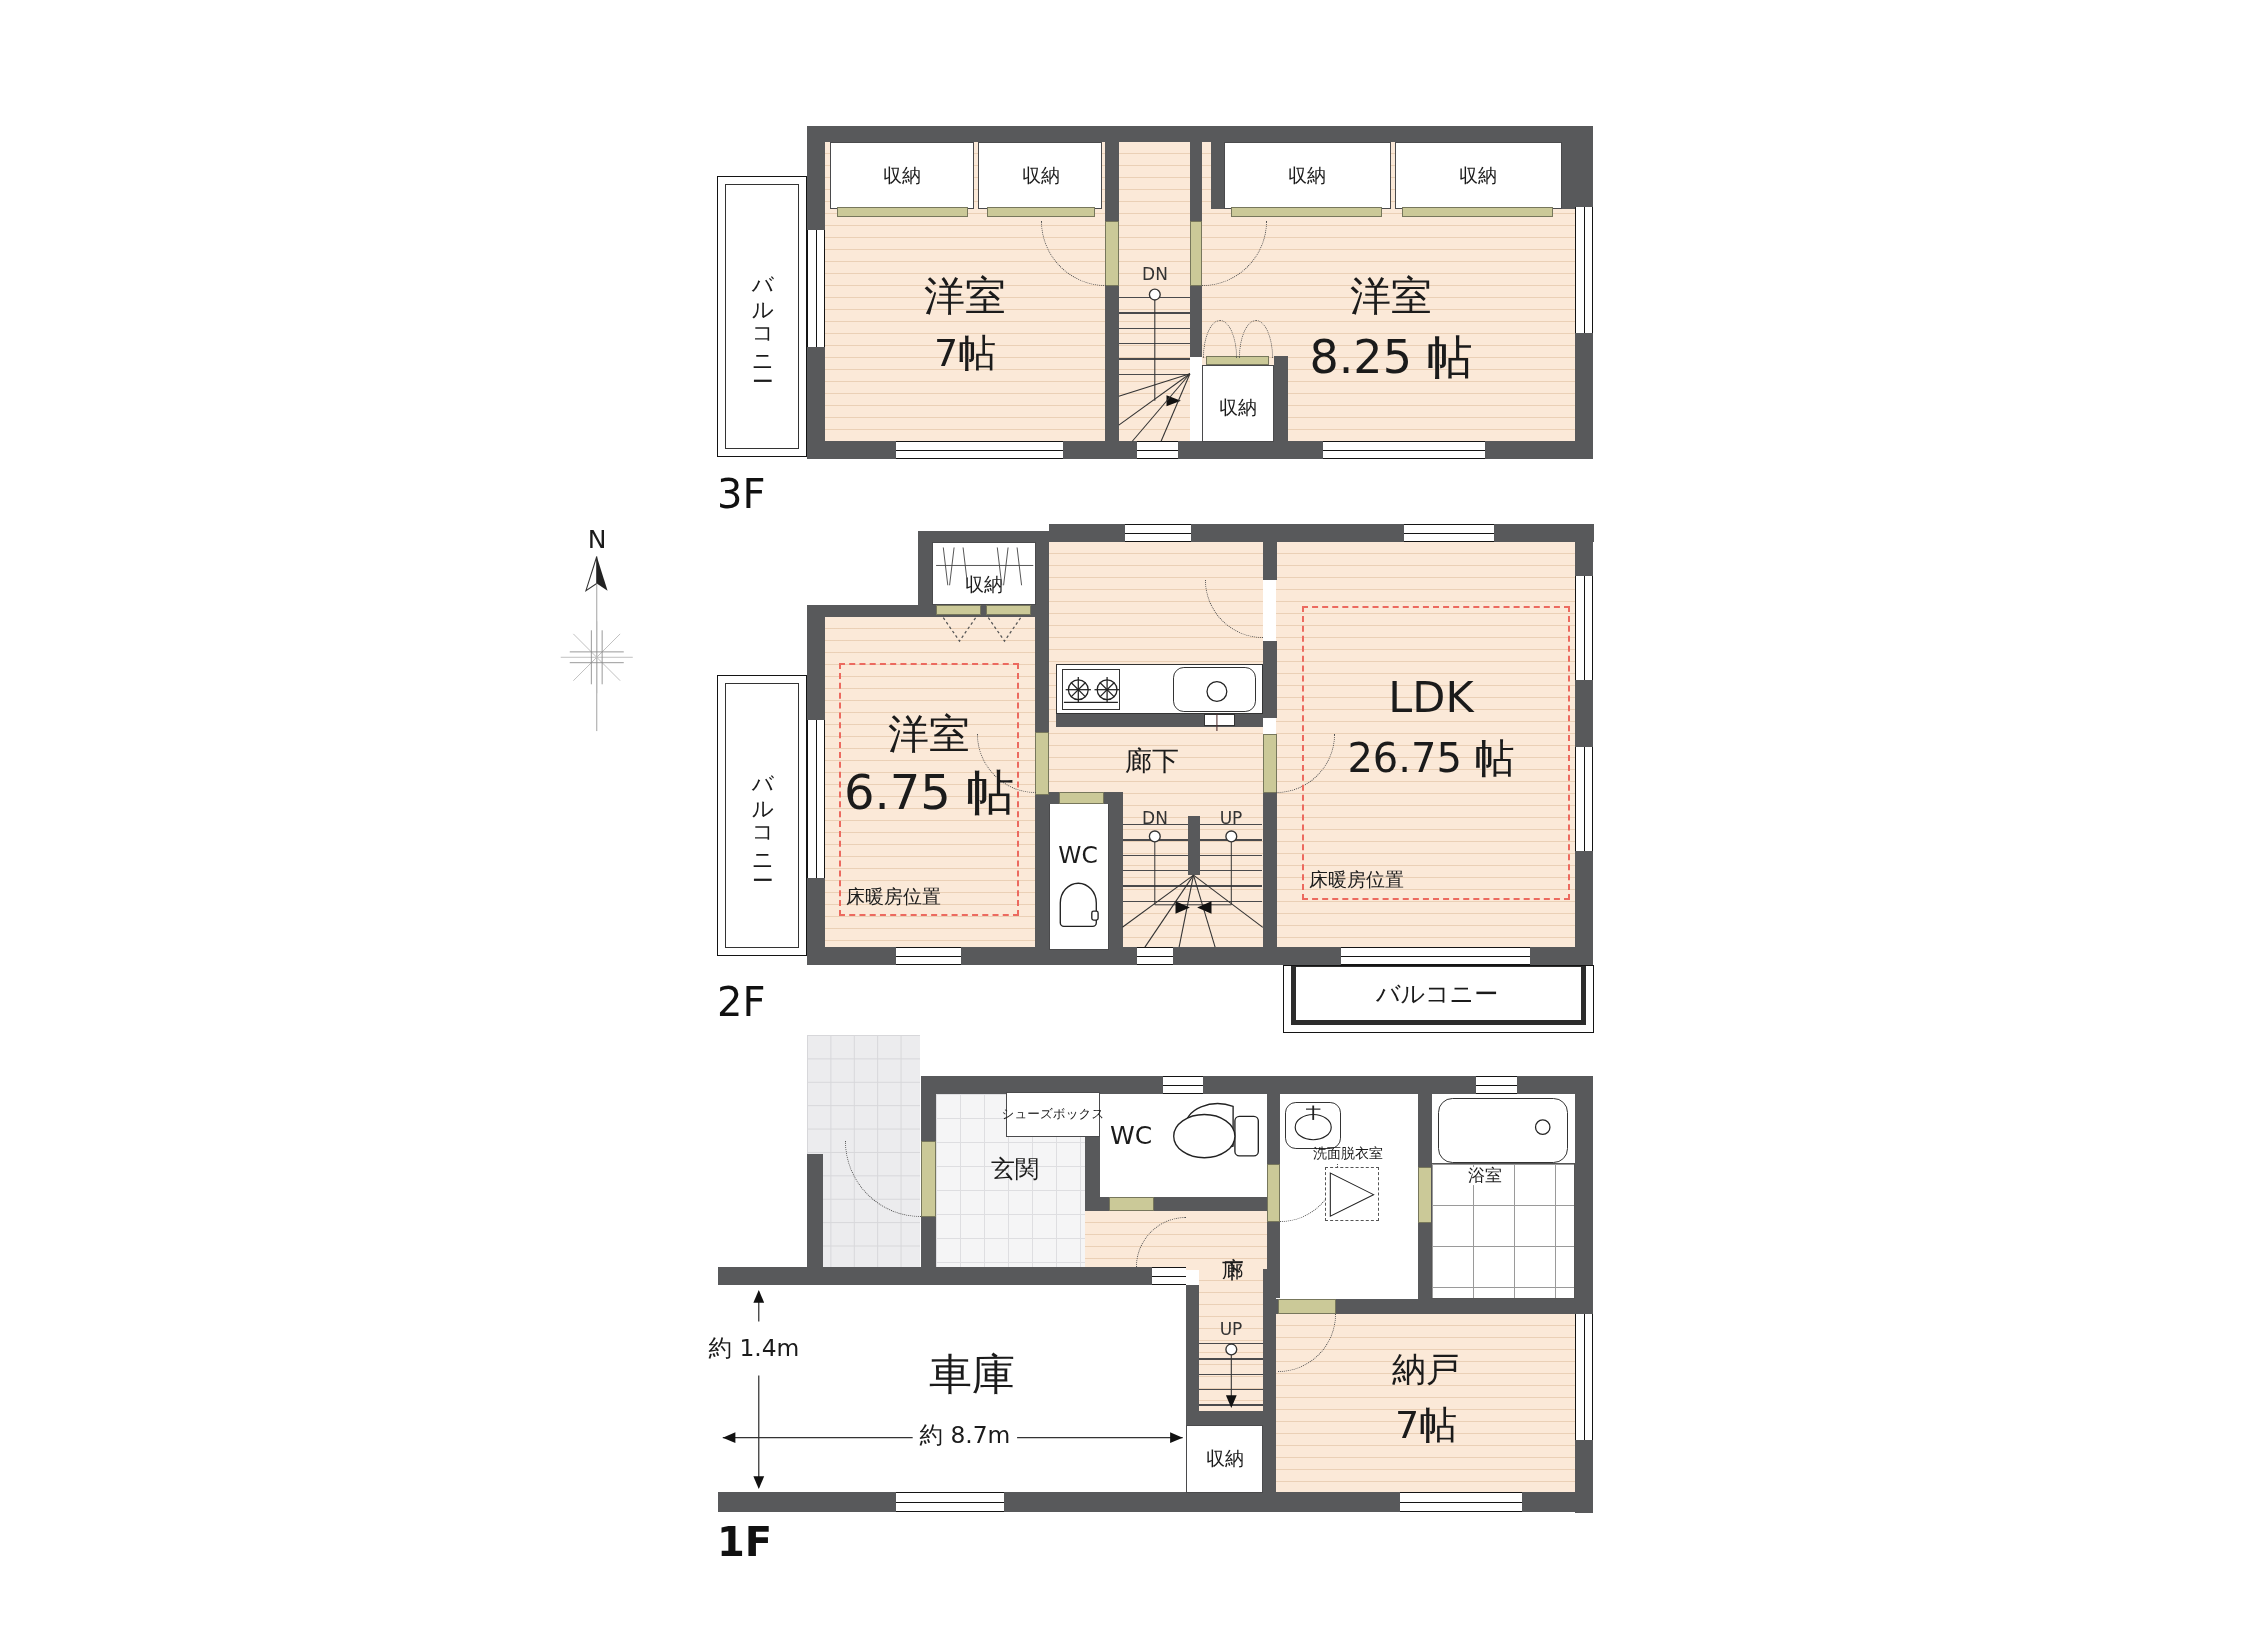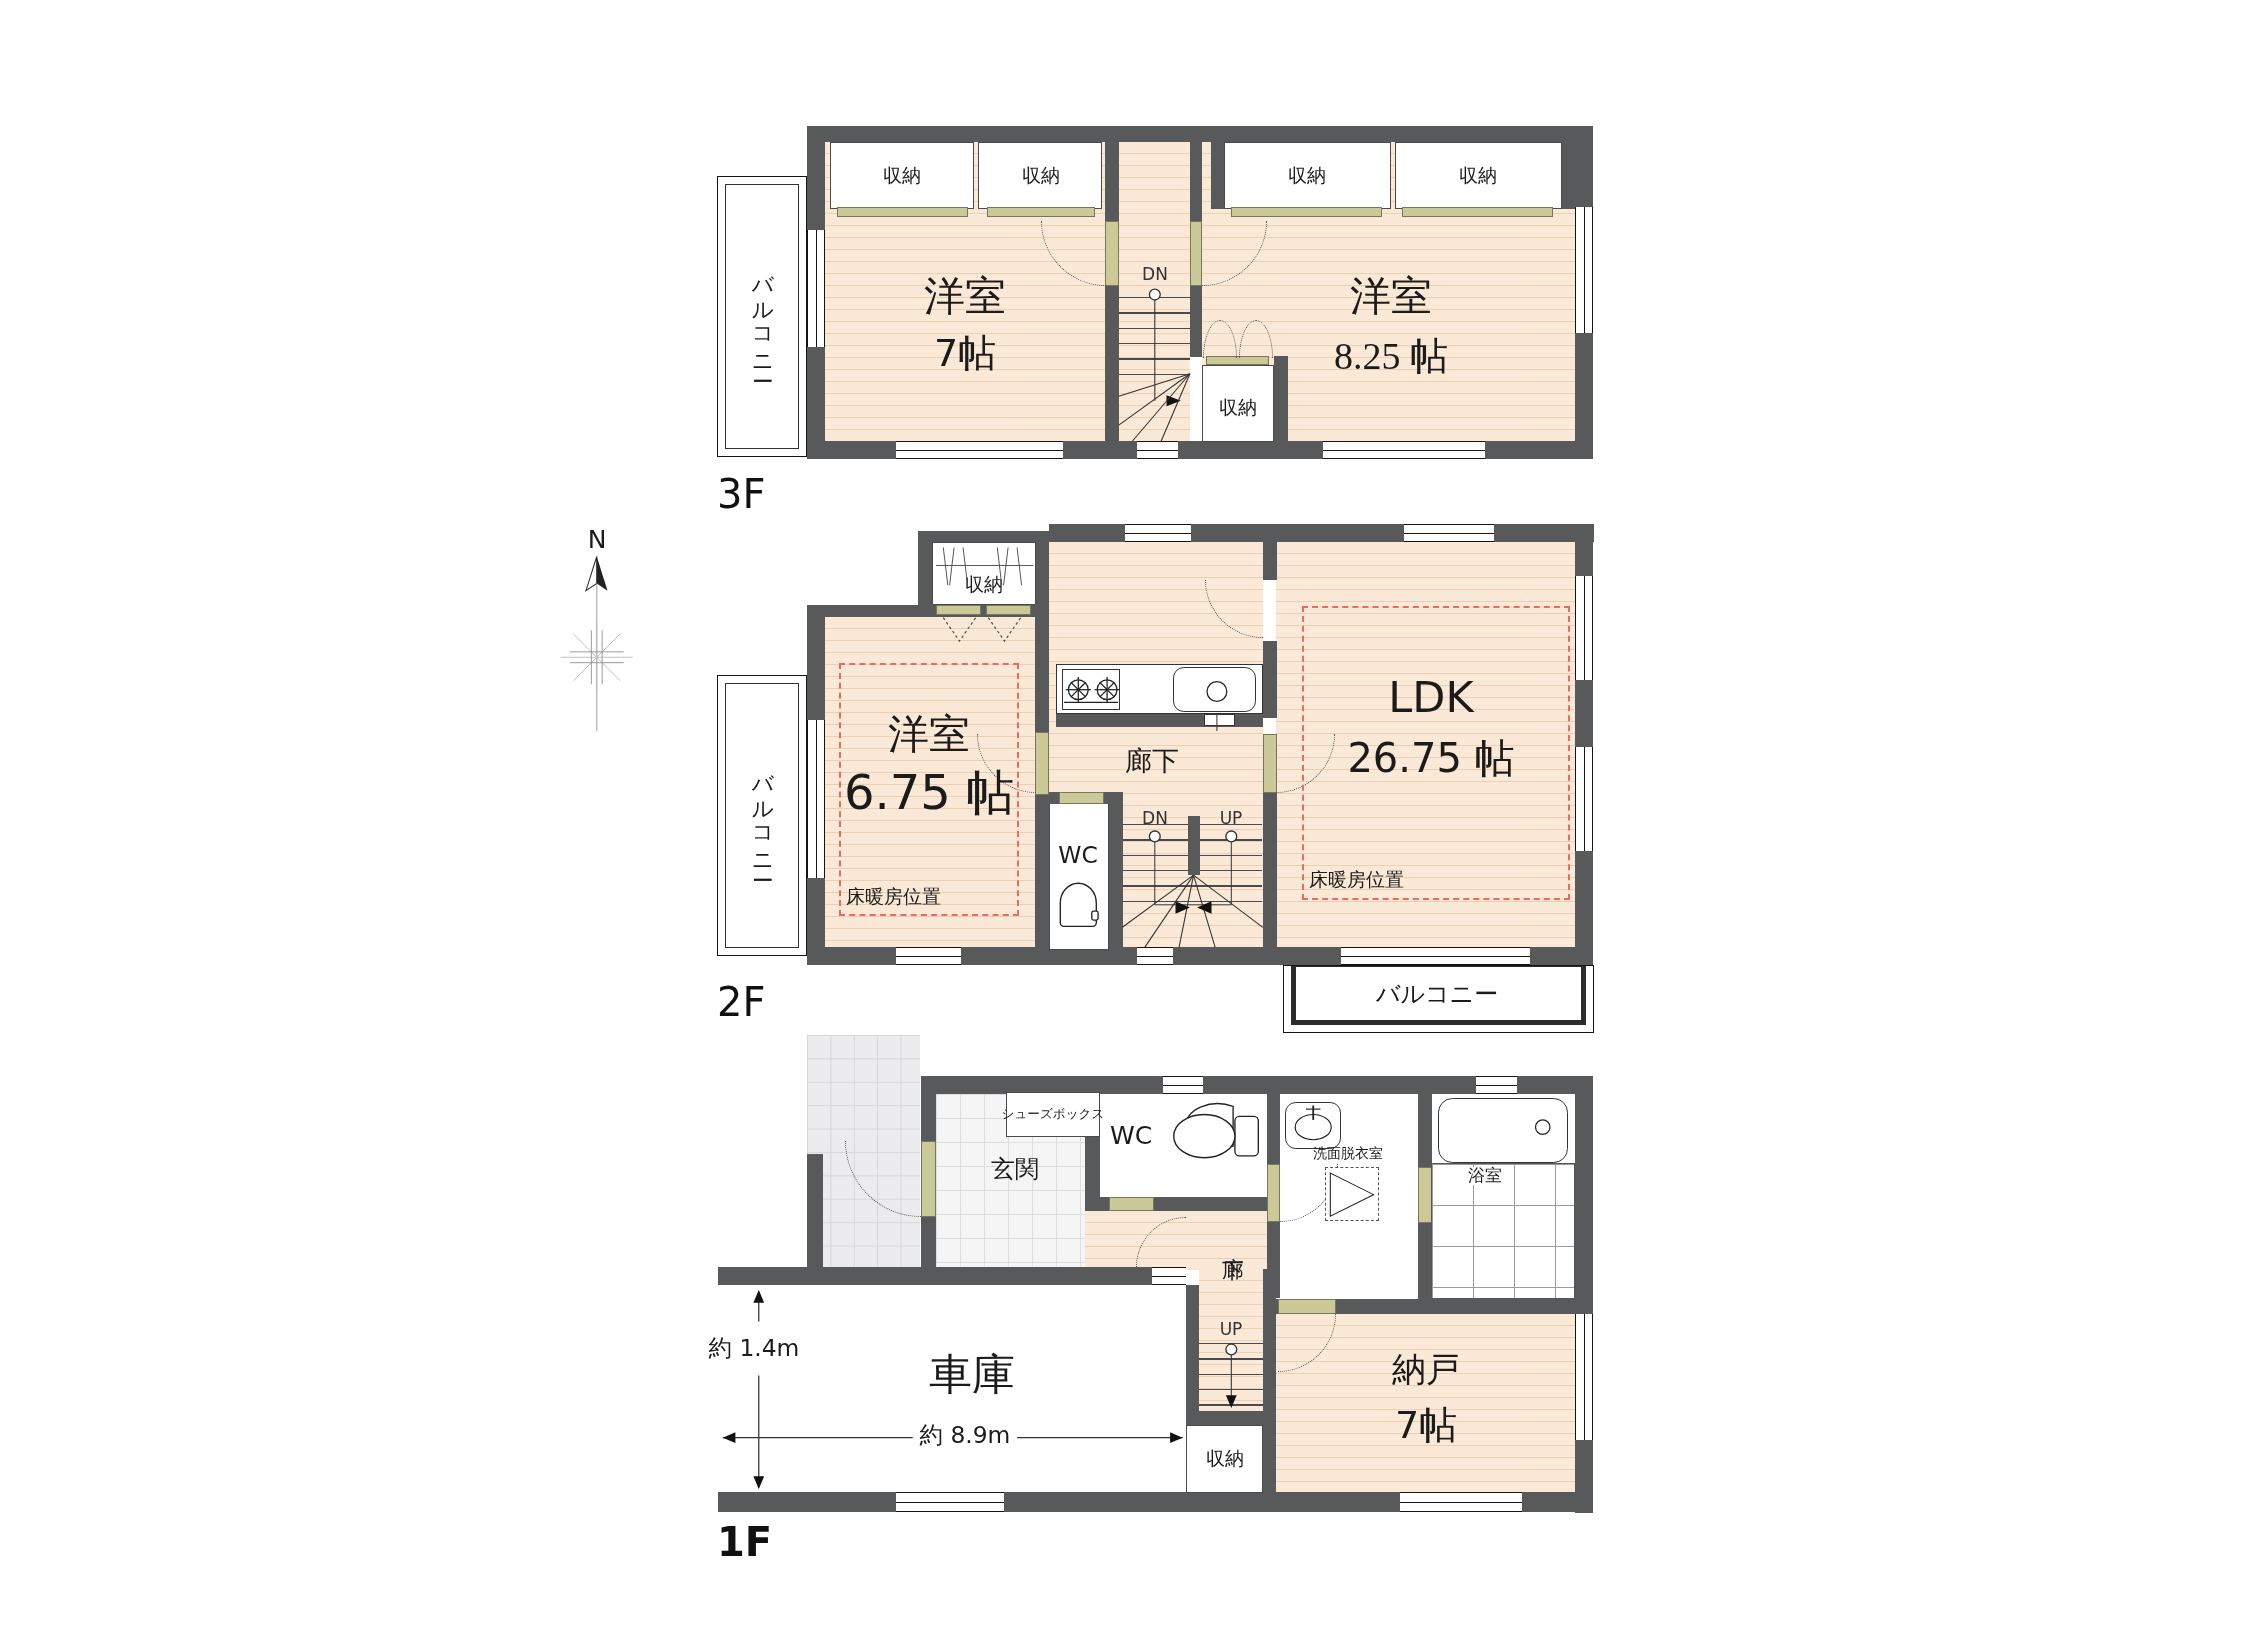--- a/index.html
+++ b/index.html
@@ -91,21 +91,21 @@
   <div class="winh" style="left:1137px;top:441px;width:41px;height:18px;"></div>
 
   <div class="abs balc" style="left:717px;top:176px;width:90px;height:281px;">
     <div class="abs balc-in" style="left:7.2px;top:7.2px;right:7.2px;bottom:7.2px;"></div>
   </div>
   <div class="lbl vtext" style="left:762px;top:316px;font-size:21.6px;">バルコニー</div>
 
   <div class="lbl" style="left:965px;top:297px;font-size:41px;">洋室</div>
   <div class="lbl" style="left:965px;top:354px;font-size:38px;">7帖</div>
   <div class="lbl" style="left:1391px;top:297px;font-size:41px;">洋室</div>
-  <div class="lbl" style="left:1391px;top:357px;font-size:38px;font-family:Liberation Serif, serif;">8.25 帖</div>
+  <div class="lbl" style="left:1391px;top:357px;font-size:46px;">8.25 帖</div>
   <div class="lbl" style="left:902px;top:176px;font-size:19px;">収納</div>
   <div class="lbl" style="left:1041px;top:176px;font-size:19px;">収納</div>
   <div class="lbl" style="left:1307px;top:176px;font-size:19px;">収納</div>
   <div class="lbl" style="left:1478px;top:176px;font-size:19px;">収納</div>
   <div class="lbl" style="left:1238px;top:408px;font-size:19px;">収納</div>
   <div class="lbl" style="left:1155px;top:275px;font-size:17px;color:#333;">DN</div>
   <div class="lbl lbl-left floorlbl" style="left:717px;top:494px;">3F</div>
 
   <div class="abs room" style="left:825px;top:617px;width:210px;height:345px;"></div>
   <div class="abs room" style="left:1049px;top:542px;width:214px;height:408px;"></div>
@@ -240,21 +240,21 @@
   <div class="lbl" style="left:1015px;top:1170px;font-size:24px;">玄関</div>
   <div class="lbl" style="left:1348px;top:1153px;font-size:14px;">洗面脱衣室</div>
   <div class="lbl" style="left:1485px;top:1176px;font-size:17px;background:#fff;padding:0 2.7px;">浴室</div>
   <div class="lbl vtext" style="left:1232px;top:1245px;font-size:21.6px;letter-spacing:5.4px;">廊下</div>
   <div class="lbl" style="left:1231px;top:1330px;font-size:17px;color:#333;">UP</div>
   <div class="lbl" style="left:1225px;top:1459px;font-size:19px;">収納</div>
   <div class="lbl" style="left:1426px;top:1370px;font-size:34px;">納戸</div>
   <div class="lbl" style="left:1426px;top:1426px;font-size:38px;">7帖</div>
   <div class="lbl" style="left:972px;top:1375px;font-size:43px;">車庫</div>
   <div class="lbl" style="left:754px;top:1348px;font-size:23.4px;background:#fff;padding:1.8px 3.6px;">約 1.4m</div>
-  <div class="lbl" style="left:965px;top:1435px;font-size:23.4px;background:#fff;padding:1.8px 5.4px;">約 8.9m</div>
+  <div class="lbl" style="left:965px;top:1435px;font-size:23.4px;background:#fff;padding:1.8px 5.4px;">約 8.7m</div>
   <div class="lbl lbl-left floorlbl" style="left:717px;top:1542px;font-weight:bold;">1F</div>
 
   <div class="lbl" style="left:597px;top:540px;font-size:25px;">N</div>
 
   <svg class="overlay" width="2261" height="1626" viewBox="0 0 2512 1806">
 
     <circle cx="1283" cy="327" r="6" fill="#fff" stroke="#333" stroke-width="1.5"></circle>
     <line x1="1283" y1="333" x2="1283" y2="445" stroke="#333" stroke-width="1.2"></line>
     <polygon points="1296,439 1312,445 1296,451" fill="#111"></polygon>
     <g stroke="#333" stroke-width="1.2">

